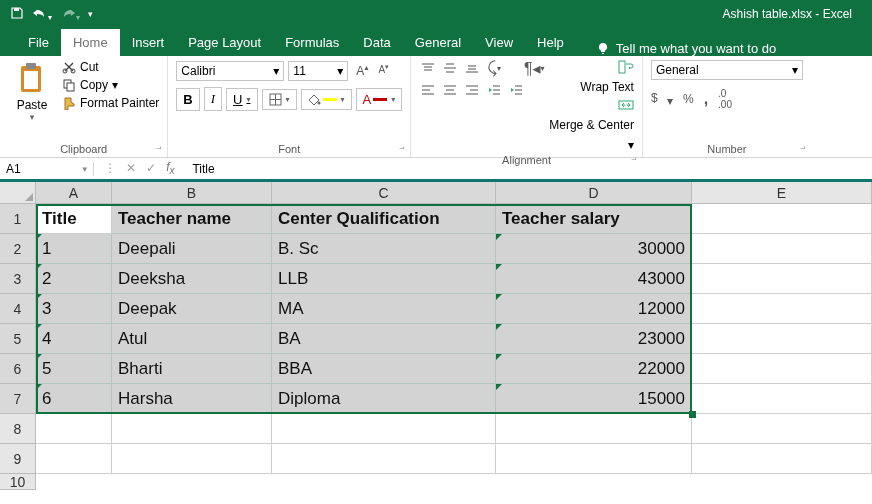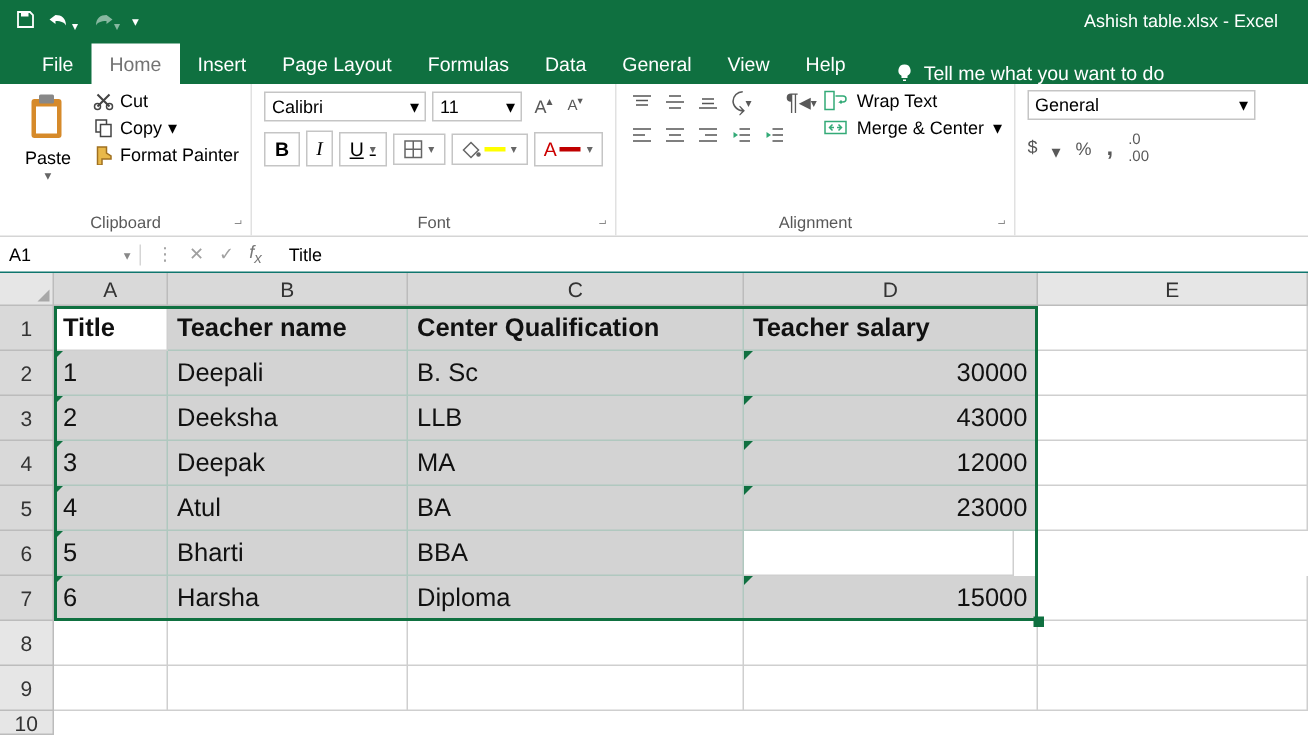--- a/index.html
+++ b/index.html
@@ -46,27 +46,27 @@
 .btn.ul { text-decoration: underline; }
 .btn .dd { font-size: 8px; color: #666; margin-left: 2px; }
 .colorstrip { width: 14px; height: 3px; display: block; }
 
 .aligncol { display: flex; flex-direction: column; gap: 6px; }
 .alignrow { display: flex; gap: 4px; align-items: center; }
 .aligncell { width: 18px; height: 16px; display: flex; align-items: center; justify-content: center; color: #595959; }
 .aligncell svg { display: block; }
 
 .wrapcol { display: flex; flex-direction: column; gap: 4px; font-size: 12px; }
-.wrapcol .row { display: flex; gap: 6px; align-items: center; }
+.wrapcol .row { display: flex; gap: 6px; align-items: flex-end; flex-direction: column; }
 
 .numfmt { width: 152px; border: 1px solid #c5c5c5; font-size: 12px; padding: 2px 4px; display: flex; justify-content: space-between; background: #fff; }
 .numrow2 { display: flex; gap: 10px; margin-top: 8px; align-items: center; color: #595959; font-size: 12px; }
 
 
-.fxbar { display: flex; height: 24px; border-bottom: 1px solid #0f766e; align-items: center; font-size: 12px; }
+.fxbar { display: flex; height: 24px; border-bottom: 3px solid #0f766e; align-items: center; font-size: 12px; }
 .namebox { width: 94px; border-right: 1px solid #d5d5d5; padding: 0 6px; display: flex; justify-content: space-between; align-items: center; }
 .fxbtns { display: flex; gap: 10px; padding: 0 10px; color: #a0a0a0; align-items: center; }
 .fxbtns .fx { font-style: italic; color: #777; }
 .fxval { padding-left: 8px; }
 
 
 .grid { display: flex; }
 .rowhdrs { display: flex; flex-direction: column; }
 .corner { width: 36px; height: 22px; background: #e6e6e6; border-right: 1px solid #bcbcbc; border-bottom: 1px solid #bcbcbc; position: relative; }
 .corner::after { content: ""; position: absolute; right: 2px; bottom: 2px; width: 0; height: 0; border-left: 8px solid transparent; border-bottom: 8px solid #a8a8a8; }
@@ -318,20 +318,21 @@
         </div>
       <div class="numrow2">
         <span><svg width="16" height="14">
               <text x="0" y="11" font-size="12" fill="#555">$</text>
             </svg>▾</span>
         <span>%</span>
         <span style="font-size:16px;font-weight:700">,</span>
         <span style="font-size:10px">.0<br>.00</span>
       </div>
     </div>
+    <div class="group-label">Number</div>
   </div>
 </div>
 
 <div class="fxbar">
   <div class="namebox">
       <span>A1</span>
       <span style="color:#888;font-size:9px">▾</span>
     </div>
   <div class="fxbtns">
     <span>⋮</span>
@@ -398,20 +399,21 @@
       <div class="cell sel wA"><span class="tick"></span>4</div>
       <div class="cell sel wB">Atul</div>
       <div class="cell sel wC">BA</div>
       <div class="cell sel r wD"><span class="tick"></span>23000</div>
       <div class="cell wE"></div>
     </div>
     <div class="datarow">
       <div class="cell sel wA"><span class="tick"></span>5</div>
       <div class="cell sel wB">Bharti</div>
       <div class="cell sel wC">BBA</div>
+      <div class="cell sel r wD"><span class="tick"></span>22000</div>
       <div class="cell wE"></div>
     </div>
     <div class="datarow">
       <div class="cell sel wA"><span class="tick"></span>6</div>
       <div class="cell sel wB">Harsha</div>
       <div class="cell sel wC">Diploma</div>
       <div class="cell sel r wD"><span class="tick"></span>15000</div>
       <div class="cell wE"></div>
     </div>
     <div class="datarow">

